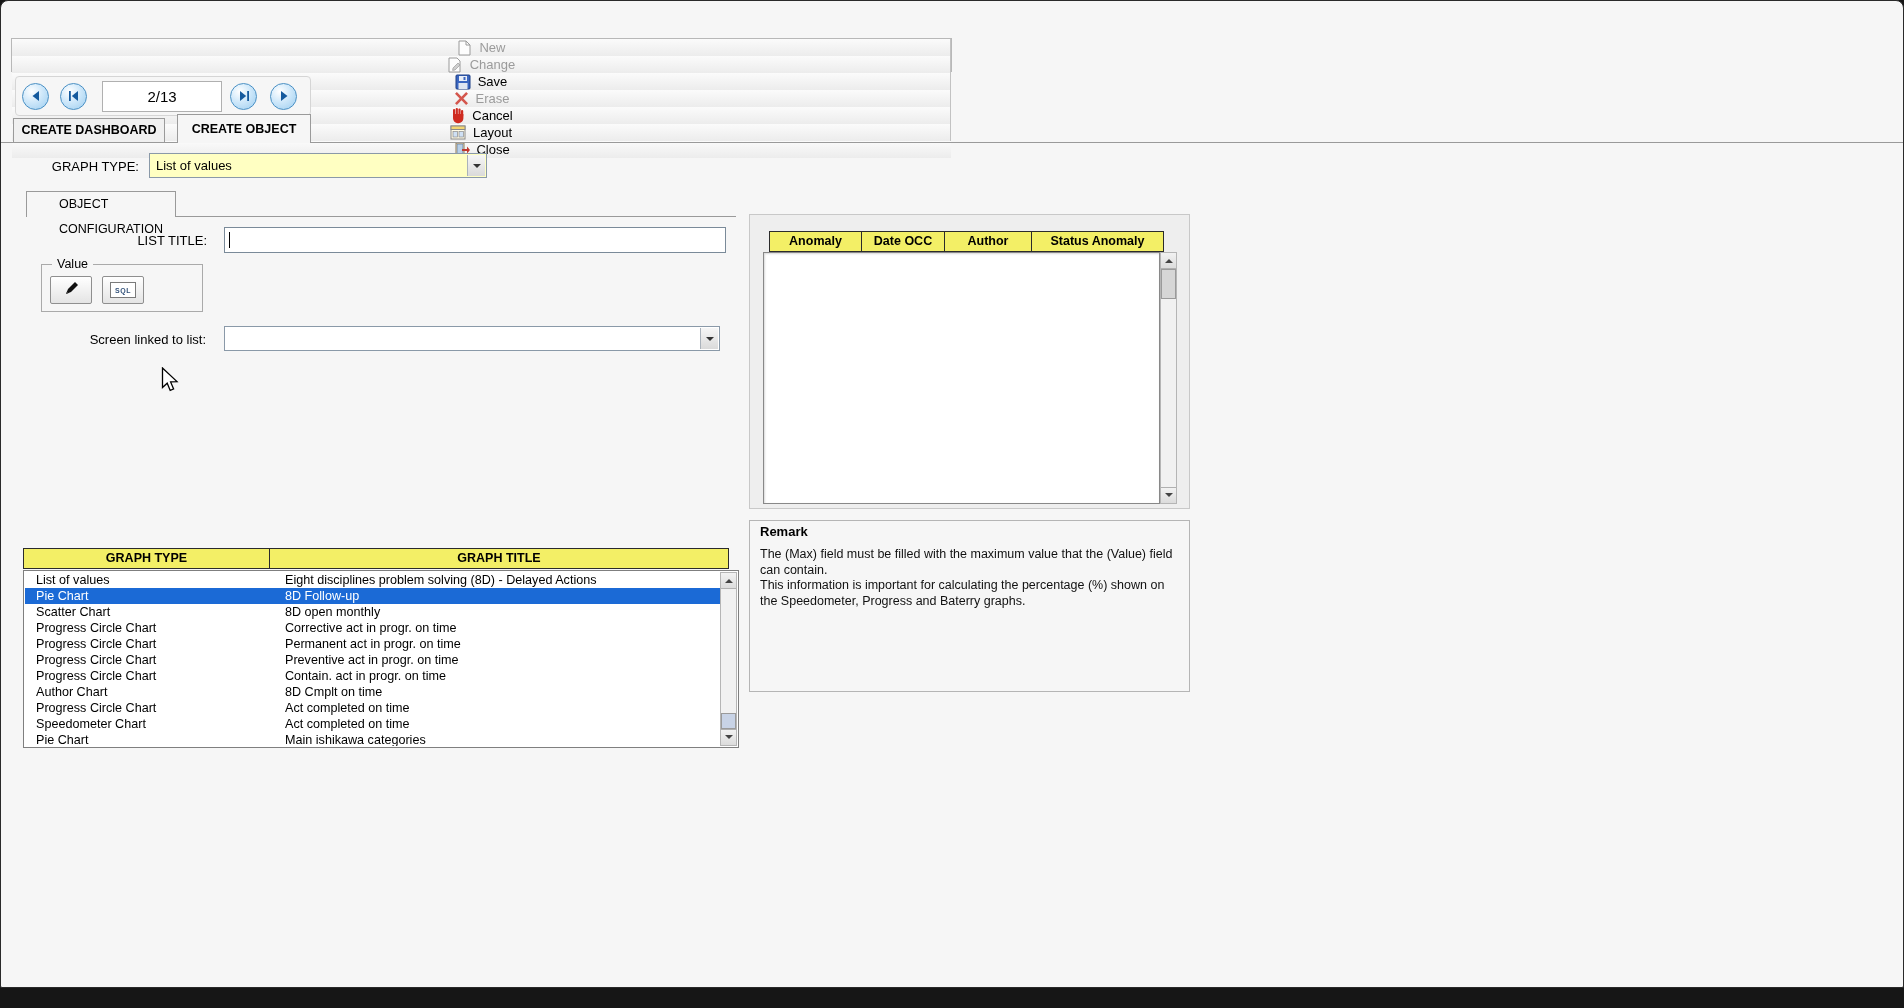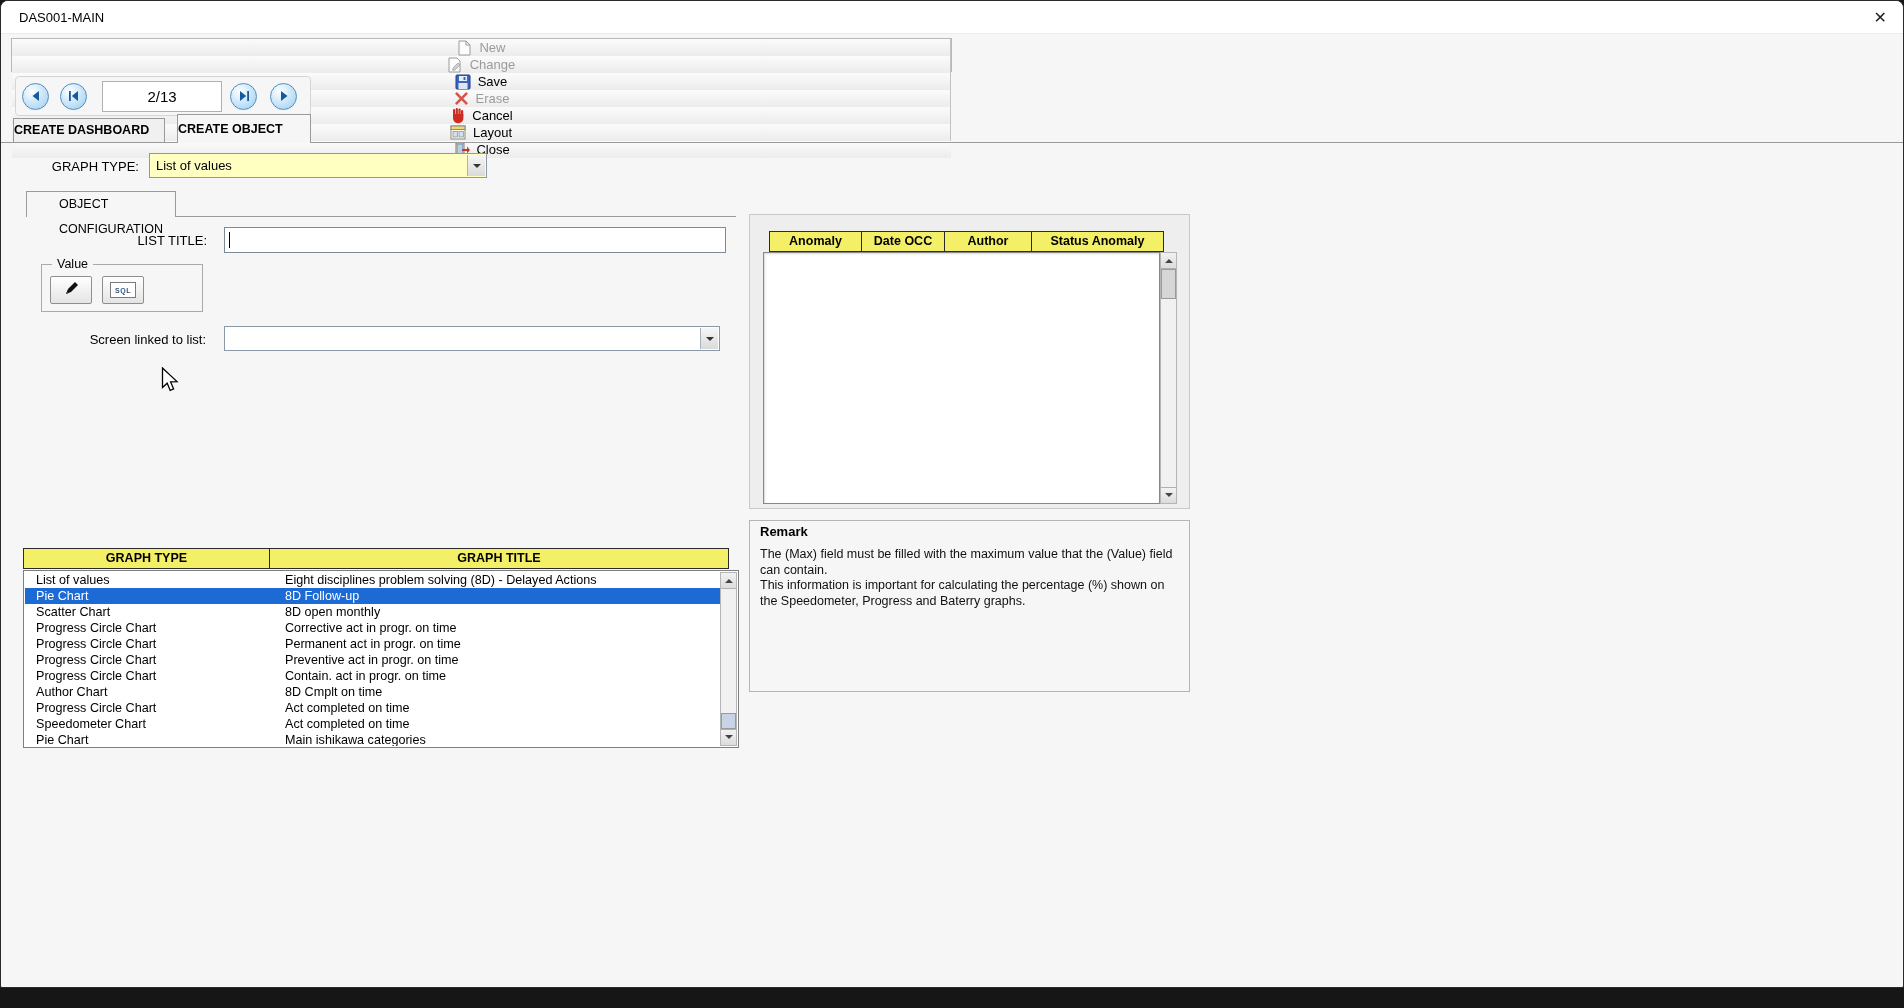--- a/index.html
+++ b/index.html
@@ -21,21 +21,21 @@
   .tb-btn:last-child{border-right:none;}
   .tb-btn.disabled{color:#9b9b9b;}
   .tb-btn .ico{width:17px;height:17px;display:flex;align-items:center;justify-content:center;}
   
   .pager{position:absolute;left:14px;top:75px;width:296px;height:40px;border:1px solid #d5d5d5;border-radius:4px;background:var(--client);}
   .nav-btn{position:absolute;top:6px;width:27px;height:27px;border-radius:50%;border:1px solid #4a90c4;background:radial-gradient(circle at 35% 30%,#ffffff,#cfe8fa 45%,#9ccdef);display:flex;align-items:center;justify-content:center;cursor:default;}
   .nav-prev{left:6px;} .nav-first{left:44px;} .nav-last{left:214px;} .nav-next{left:254px;}
   .pager-field{position:absolute;left:86px;top:4px;width:120px;height:31px;background:#fff;border:1px solid #b0b0b0;font-size:15px;text-align:center;line-height:29px;color:#000;}
   
   .tabs{position:absolute;left:0;top:112px;width:100%;height:30px;border-bottom:1px solid #9a9a9a;}
-  .tab{position:absolute;bottom:0;height:24px;background:#f0f0f0;border:1px solid #9a9a9a;border-bottom:none;font-size:12.5px;font-weight:600;line-height:23px;color:#000;cursor:default;z-index:1;}
+  .tab{position:absolute;bottom:0;height:24px;background:#f0f0f0;border:1px solid #9a9a9a;border-bottom:none;font-size:12.5px;font-weight:600;text-align:center;line-height:23px;color:#000;cursor:default;z-index:1;}
   .tab-dash{left:12px;width:152px;}
   .tab.active{bottom:-1px;height:29px;line-height:28px;background:var(--client);z-index:2;}
   .tab-obj{left:176px;width:134px;}
   
   .gt-label{position:absolute;left:40px;top:158px;width:98px;text-align:right;font-size:13px;color:#000;}
   .combo{position:absolute;height:25px;border:1px solid #8a99a8;background:var(--combo-yellow);}
   .combo .val{position:absolute;left:6px;top:4px;font-size:13px;color:#000;white-space:nowrap;}
   .combo .dd{position:absolute;right:1px;top:1px;bottom:1px;width:18px;background:linear-gradient(#f6f6f6,#dadada);border-left:1px solid #aab2bb;display:flex;align-items:center;justify-content:center;cursor:default;}
   .tri-down{width:0;height:0;border:4px solid transparent;border-top-color:#333;margin-top:4px;}
   .tri-up-s{width:0;height:0;border:4px solid transparent;border-bottom-color:#444;margin-bottom:3px;}
@@ -87,24 +87,20 @@
   .gcol-type{width:260px;padding-left:11px;white-space:nowrap;overflow:hidden;}
   .gcol-title{flex:1;white-space:nowrap;overflow:hidden;}
   .sbar-g{right:1px;top:1px;width:17px;height:174px;left:auto;}
   .bottom-strip{position:absolute;left:0;top:988px;width:1904px;height:20px;background:#161616;}
 </style>
 </head>
 <body>
 
 <div class="window">
 
-  <div class="titlebar">
-    <span class="title">DAS001-MAIN</span>
-    <span class="close">✕</span>
-  </div>
 
   <div class="toolbar">
     <div class="tb-btn disabled">
       <span class="ico">
           <svg width="15" height="16" viewBox="0 0 15 16">
             <path d="M2 1 h7 l4 4 v10 h-11 z" fill="#fdfdfd" stroke="#9a9a9a"></path>
             <path d="M9 1 v4 h4" fill="none" stroke="#9a9a9a"></path>
           </svg>
         </span>
       <span>New</span>

